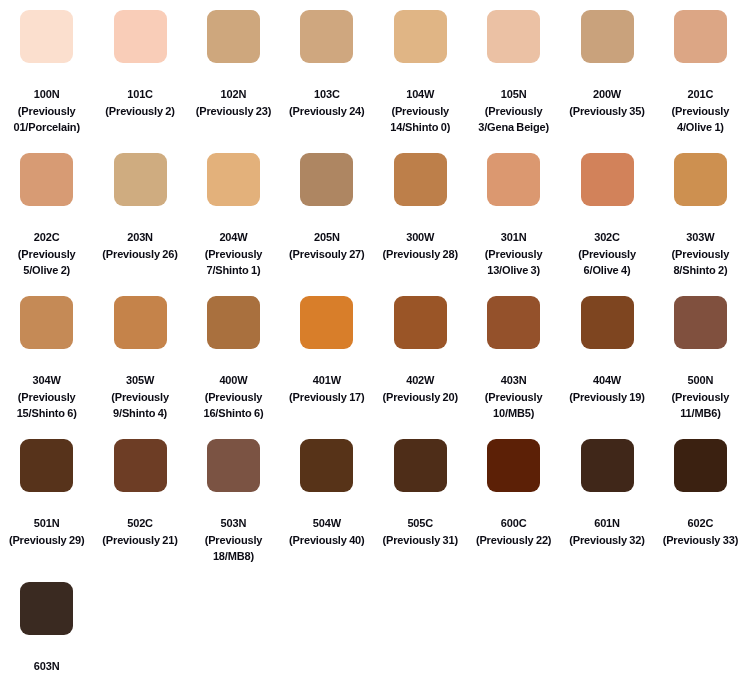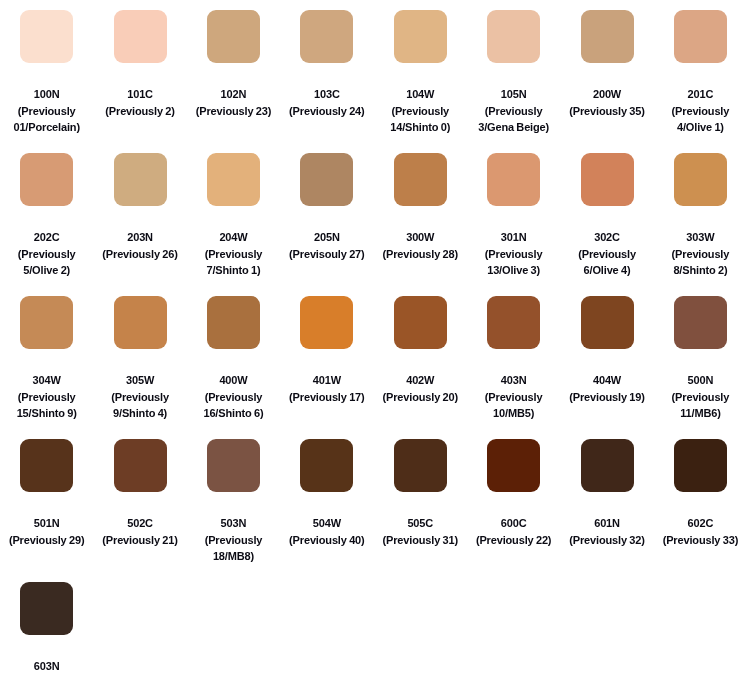--- a/index.html
+++ b/index.html
@@ -167,21 +167,21 @@
       <div class="swatch-chip" style="background: rgb(205, 144, 80);"></div>
       <div class="swatch-caption">
         <span class="caption-code">303W</span>
         <span class="caption-prev">(Previously 8/Shinto 2)</span>
       </div>
     </div>
     <div class="swatch-cell">
       <div class="swatch-chip" style="background: rgb(197, 138, 86);"></div>
       <div class="swatch-caption">
         <span class="caption-code">304W</span>
-        <span class="caption-prev">(Previously 15/Shinto 9)</span>
+        <span class="caption-prev">(Previously 15/Shinto 6)</span>
       </div>
     </div>
     <div class="swatch-cell">
       <div class="swatch-chip" style="background: rgb(197, 131, 74);"></div>
       <div class="swatch-caption">
         <span class="caption-code">305W</span>
         <span class="caption-prev">(Previously 9/Shinto 4)</span>
       </div>
     </div>
     <div class="swatch-cell">

